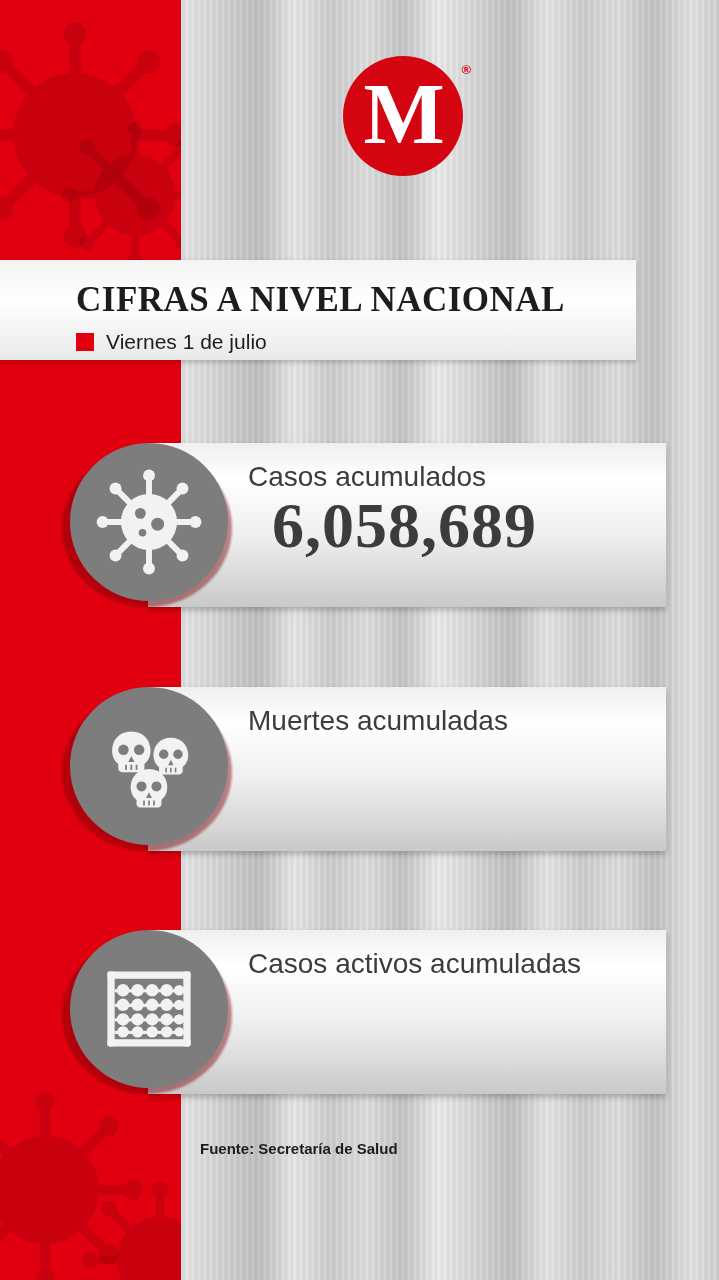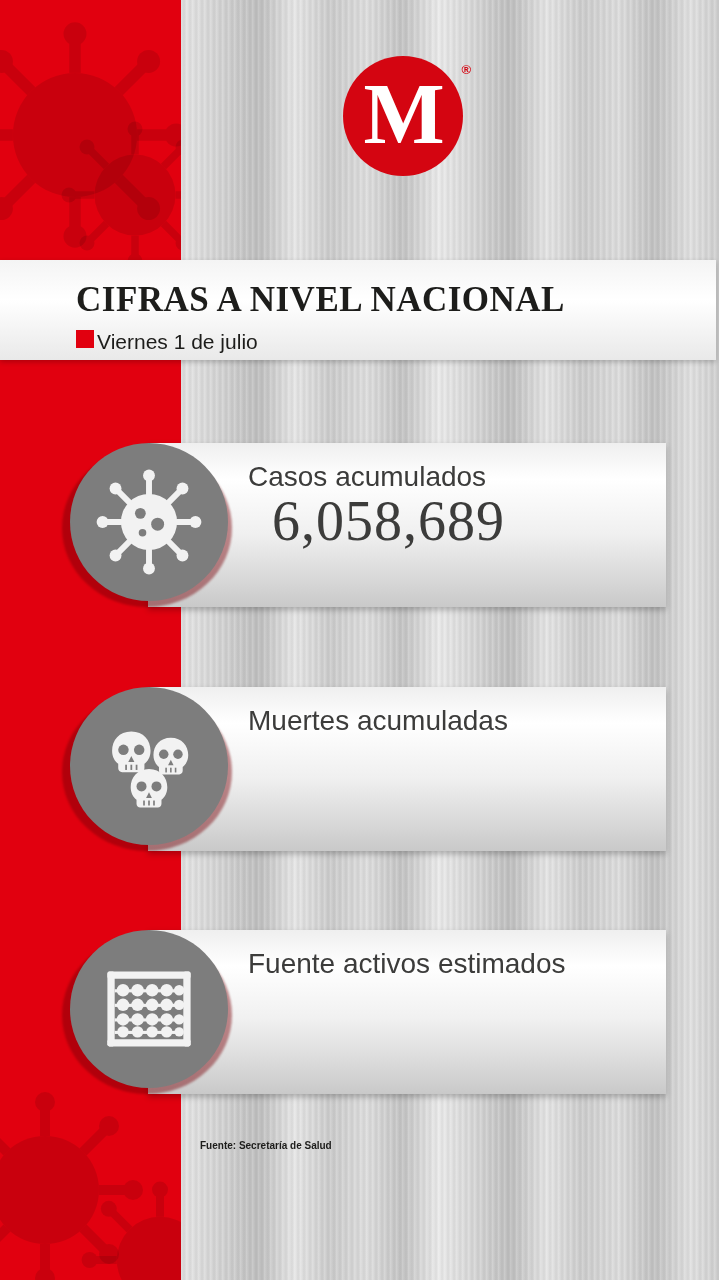--- a/index.html
+++ b/index.html
@@ -101,42 +101,43 @@
     font-size: 13px;
     color: #d40511;
     font-weight: bold;
   }
 
   
   .title-band {
     position: absolute;
     left: 0;
     top: 260px;
-    width: 716px;
+    width: 636px;
     height: 100px;
     background: linear-gradient(180deg, #f4f4f4 0%, #ffffff 40%, #e9e9e9 100%);
     box-shadow: 0 2px 5px rgba(0,0,0,0.22);
   }
   .title-text {
     position: absolute;
     left: 76px;
     top: 20px;
     font-family: "Liberation Serif", serif;
     font-weight: bold;
     font-size: 35px;
     letter-spacing: 0.5px;
     color: #1d1d1b;
     white-space: nowrap;
   }
   .date-row {
     position: absolute;
     left: 76px;
     top: 70px;
     display: flex;
-    gap: 3px;
+    align-items: center;
+    gap: 12px;
   }
   .date-square {
     width: 18px;
     height: 18px;
     background: #e1000f;
   }
   .date-text {
     font-family: "Liberation Sans", sans-serif;
     font-size: 21px;
     color: #1d1d1b;
@@ -192,35 +193,35 @@
     font-family: "Liberation Sans", sans-serif;
     font-size: 28px;
     color: #3c3c3b;
     white-space: nowrap;
   }
   .stat-value {
     position: absolute;
     left: 272px;
     top: 46px;
     font-family: "Liberation Serif", serif;
-    font-weight: normal;
-    font-size: 56px;
+    font-weight: bold;
+    font-size: 64px;
     color: #3c3c3b;
     letter-spacing: 1px;
     white-space: nowrap;
   }
 
   
   .source {
     position: absolute;
     left: 200px;
     top: 1140px;
     font-family: "Liberation Sans", sans-serif;
     font-weight: bold;
-    font-size: 10px;
+    font-size: 15px;
     color: #1d1d1b;
   }
 </style>
 </head>
 <body>
 
 <div class="canvas">
 
   <div class="metal-overlay"></div>
 
@@ -453,18 +454,18 @@
               <circle cx="79" cy="60" r="5"></circle>
             <circle cx="25" cy="72" r="5.5"></circle>
               <circle cx="39" cy="72" r="5.5"></circle>
             <circle cx="53" cy="72" r="5.5"></circle>
               <circle cx="67" cy="72" r="5.5"></circle>
               <circle cx="79" cy="72" r="4.5"></circle>
           </g>
         </g>
       </svg>
     </div>
-    <div class="stat-label">Fuente activos estimados</div>
+    <div class="stat-label">Casos activos acumuladas</div>
   </div>
 
   <div class="source">Fuente: Secretaría de Salud</div>
 
 </div>
 
 </body></html>

